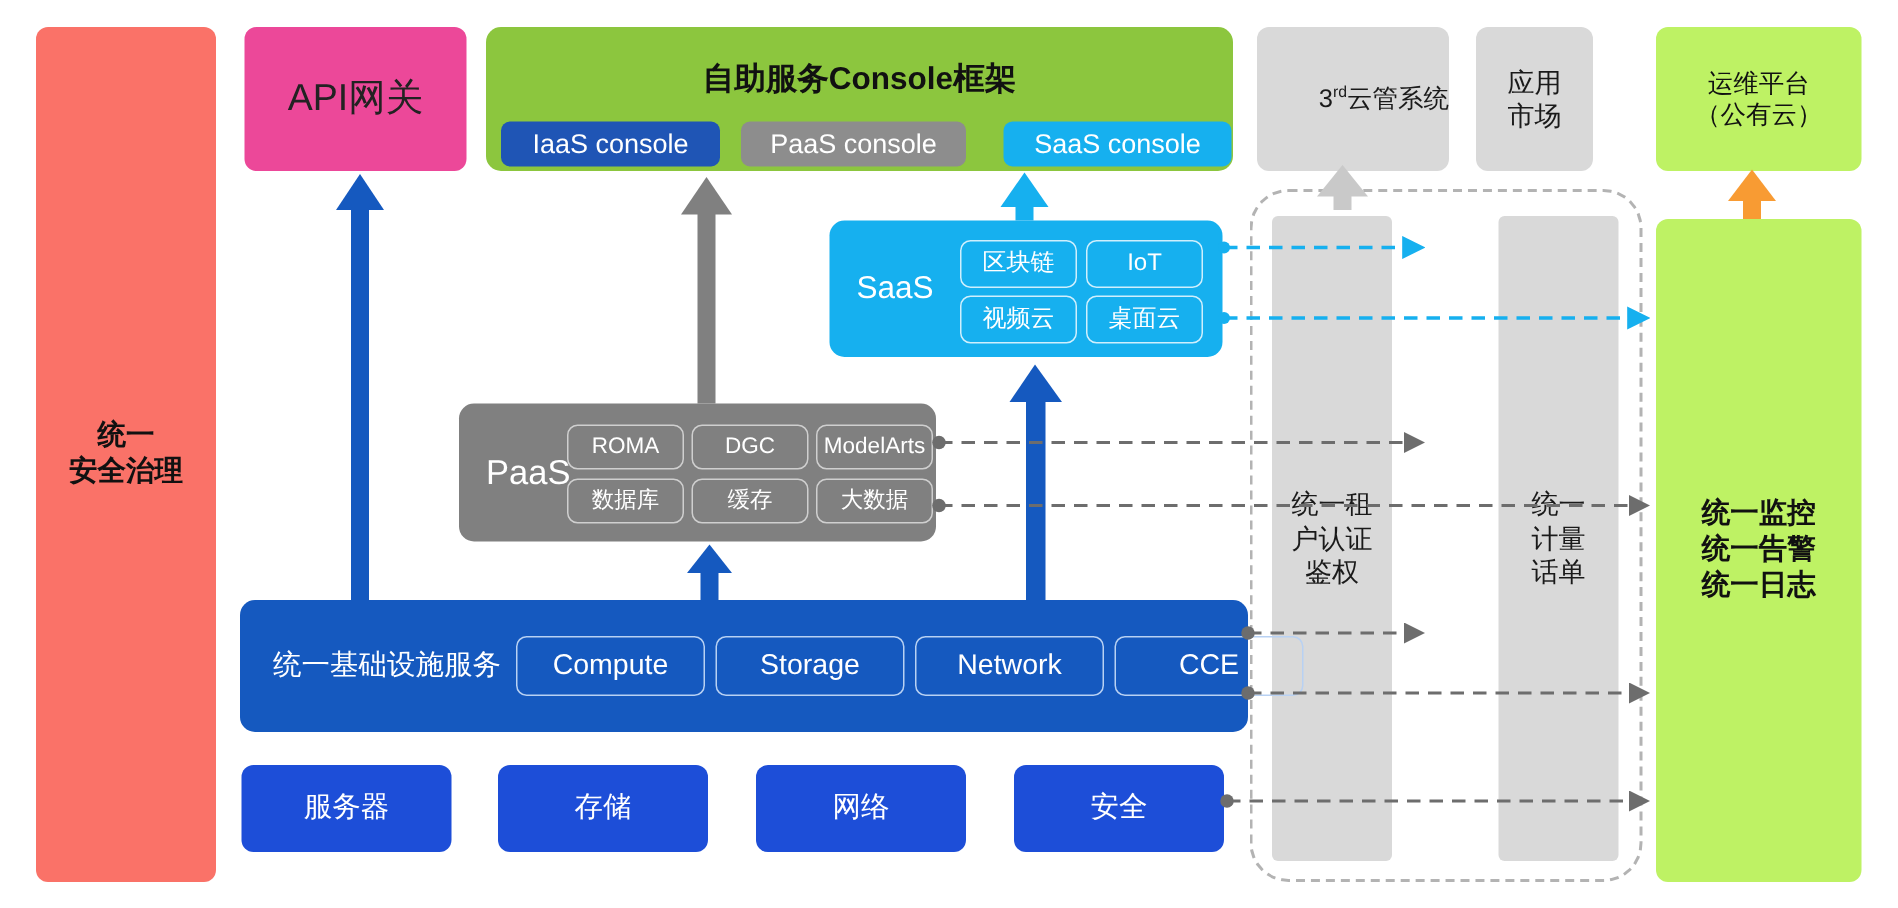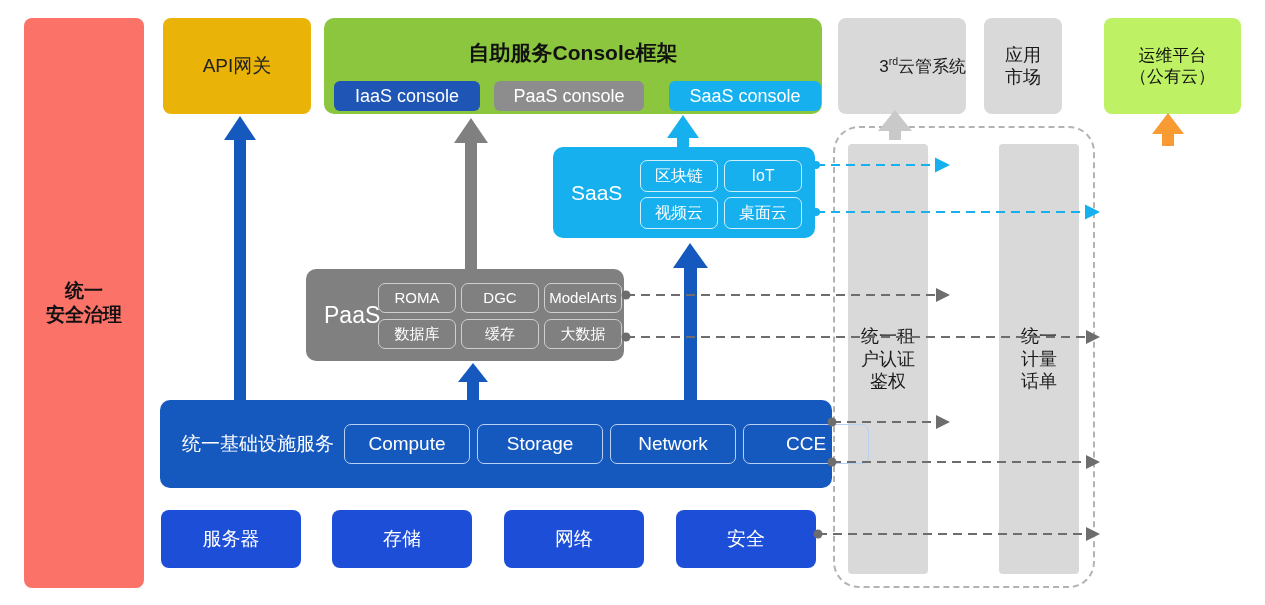--- a/index.html
+++ b/index.html
@@ -4,21 +4,21 @@
 <style>
   html,body{margin:0;padding:0;background:#ffffff;}
   body{font-family:"Liberation Sans","DejaVu Sans",sans-serif;}
   #stage{position:relative;width:1265px;height:605px;background:#fff;overflow:hidden;}
 
   .box{position:absolute;box-sizing:border-box;display:flex;align-items:center;justify-content:center;text-align:center;border-radius:8px;line-height:1.25;}
 
   
   .security{background:#fa7268;color:#111;font-size:19px;font-weight:600;}
   
-  .apigw{background:#eab308;color:#222;font-size:19px;}
+  .apigw{background:#ec4899;color:#222;font-size:25px;}
   
   .console-frame{background:#8cc63e;border-radius:10px;}
   .console-title{position:absolute;left:0;right:0;top:22px;text-align:center;color:#111;font-size:21px;font-weight:600;}
   .chip{position:absolute;border-radius:6px;display:flex;align-items:center;justify-content:center;color:#fff;font-size:18px;}
   .chip.iaas{background:#1f55b5;}
   .chip.paas{background:#8d8d8d;}
   .chip.saas{background:#16b0ef;}
 
   
   .greybox{background:#d9d9d9;color:#1a1a1a;font-size:17px;}
@@ -98,20 +98,27 @@
     </div>
   </div>
 
   <div class="box orange" style="left:1104px;top:18px;width:137px;height:96px;">
     <div>
       <div>运维平台</div>
       <div>（公有云）</div>
     </div>
   </div>
 
+  <div class="box orange ops" style="left:1104px;top:146px;width:137px;height:442px;">
+    <div>
+      <div>统一监控</div>
+      <div>统一告警</div>
+      <div>统一日志</div>
+    </div>
+  </div>
 
   <div class="dashframe" style="left:833px;top:126px;width:262px;height:462px;"></div>
 
   <div class="greycol" style="left:848px;top:144px;width:80px;height:430px;">
     <div class="txt">
       <div>统一租</div>
       <div>户认证</div>
       <div>鉴权</div>
     </div>
   </div>

